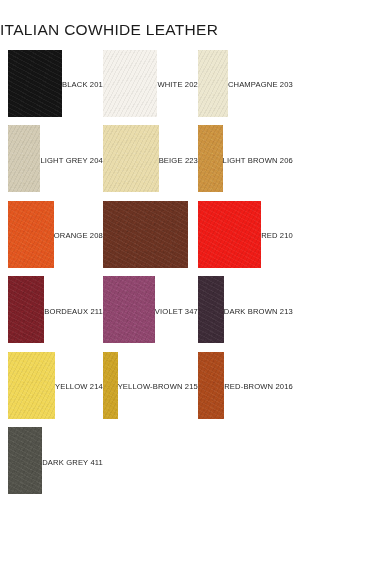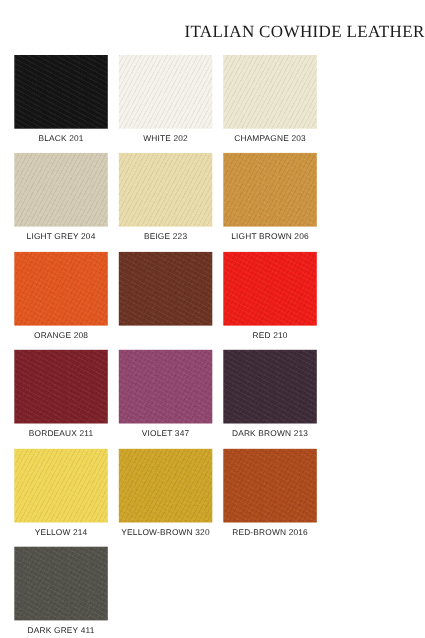--- a/index.html
+++ b/index.html
@@ -10,42 +10,41 @@
   body {
     width: 386px;
     height: 580px;
     font-family: "Liberation Sans", sans-serif;
     -webkit-font-smoothing: antialiased;
     overflow: hidden;
     position: relative;
   }
 
   #page-title {
-    text-align: right;
+    text-align: left;
     font-size: 15.5px;
     letter-spacing: 0.3px;
     color: #1b1b1b;
     padding-top: 11px;
     font-weight: 400;
     white-space: nowrap;
-    font-family: Liberation Serif, serif;
   }
 
   #swatch-grid {
     margin-top: 9px;
     padding: 0 8px 0 8px;
     display: flex;
     flex-wrap: wrap;
   }
 
   .swatch-cell {
     width: 95px;
     margin-bottom: 8.5px;
     display: flex;
-    flex-direction: column;
+    flex-direction: row;
     align-items: center;
   }
 
   .swatch-chip {
     width: 85px;
     height: 67px;
     position: relative;
     overflow: hidden;
     background-color: #cccccc;
   }
@@ -176,21 +175,21 @@
         <div class="grain"></div>
         <div class="grain2"></div>
       </div>
       <div class="swatch-label">YELLOW 214</div>
     </div>
     <div class="swatch-cell">
       <div class="swatch-chip" style="background-color: rgb(205, 164, 39);">
         <div class="grain"></div>
         <div class="grain2"></div>
       </div>
-      <div class="swatch-label">YELLOW-BROWN 320</div>
+      <div class="swatch-label">YELLOW-BROWN 215</div>
     </div>
     <div class="swatch-cell">
       <div class="swatch-chip" style="background-color: rgb(172, 74, 28);">
         <div class="grain"></div>
         <div class="grain2"></div>
       </div>
       <div class="swatch-label">RED-BROWN 2016</div>
     </div>
     <div class="swatch-cell">
       <div class="swatch-chip" style="background-color: rgb(82, 82, 74);">

